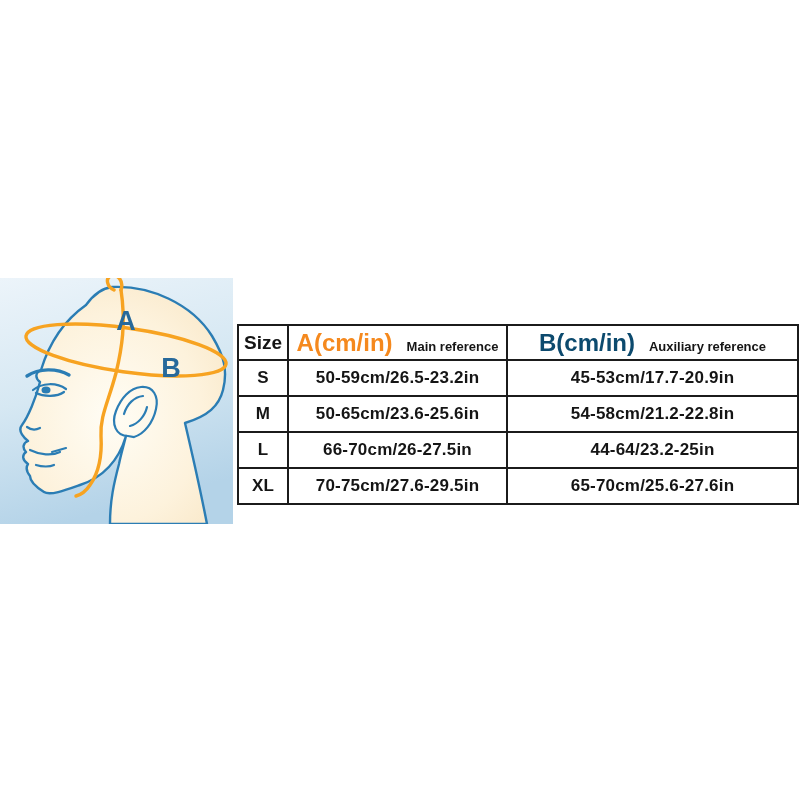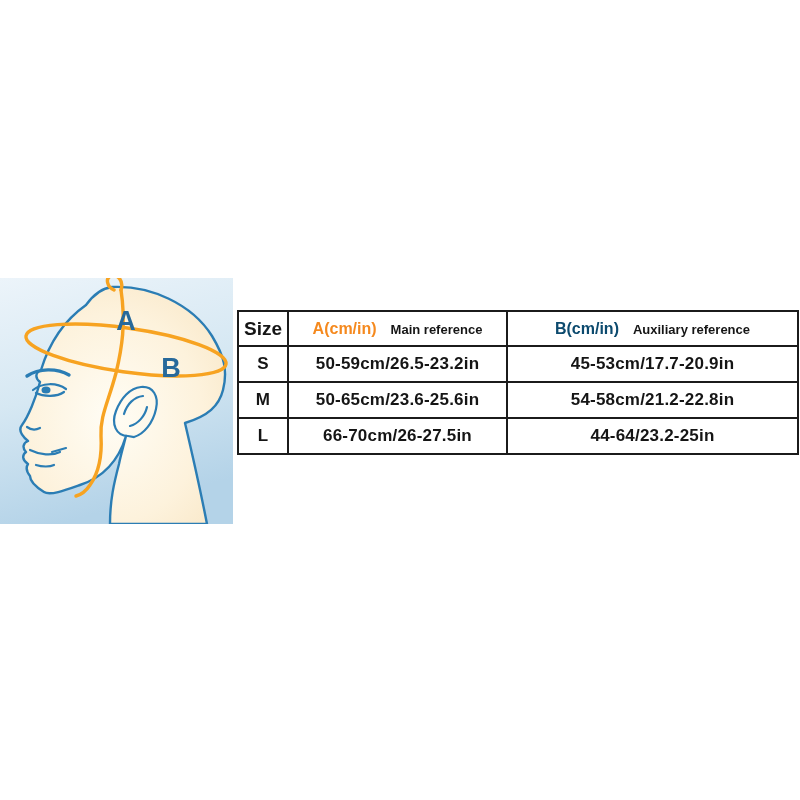--- a/index.html
+++ b/index.html
@@ -9,28 +9,28 @@
   
   #head-diagram{position:absolute;left:0;top:278px;width:233px;height:246px;}
   #head-diagram svg{display:block;width:233px;height:246px;}
 
   
   #chart-title{position:absolute;left:237px;top:269px;width:560px;height:32px;
       text-align:center;font-family:"DejaVu Sans Mono",monospace;font-weight:bold;
       font-size:26px;line-height:32px;letter-spacing:1px;}
 
   
-  #size-table{position:absolute;left:237px;top:310px;border-collapse:collapse;
+  #size-table{position:absolute;left:237px;top:324px;border-collapse:collapse;
       table-layout:fixed;width:560px;border-radius:11px;}
   #size-table td,#size-table th{border:2px solid #1b1b1b;text-align:center;
       vertical-align:middle;padding:0;color:#151515;background:#ffffff;}
   #size-table th{height:33px;}
   #size-table td{height:34px;font-size:17px;font-weight:bold;letter-spacing:0.2px;}
   .size-col{font-size:18px;font-weight:bold;}
-  th .unit{font-weight:bold;font-size:16px;}
+  th .unit{font-weight:bold;font-size:24px;}
   th .note{font-weight:bold;font-size:13px;margin-left:14px;color:#151515;}
   th.size-head{font-size:19px;font-weight:bold;}
 </style>
 </head>
 <body>
 
 <div id="page">
 
   <div id="head-diagram">
     <svg viewBox="0 0 233 246">
@@ -125,16 +125,21 @@
     <tr>
       <td class="size-col">M</td>
       <td>50-65cm/23.6-25.6in</td>
       <td>54-58cm/21.2-22.8in</td>
     </tr>
     <tr>
       <td class="size-col">L</td>
       <td>66-70cm/26-27.5in</td>
       <td>44-64/23.2-25in</td>
     </tr>
+    <tr>
+      <td class="size-col">XL</td>
+      <td>70-75cm/27.6-29.5in</td>
+      <td>65-70cm/25.6-27.6in</td>
+    </tr>
   </tbody>
     </table>
 
 </div>
 
 </body></html>

